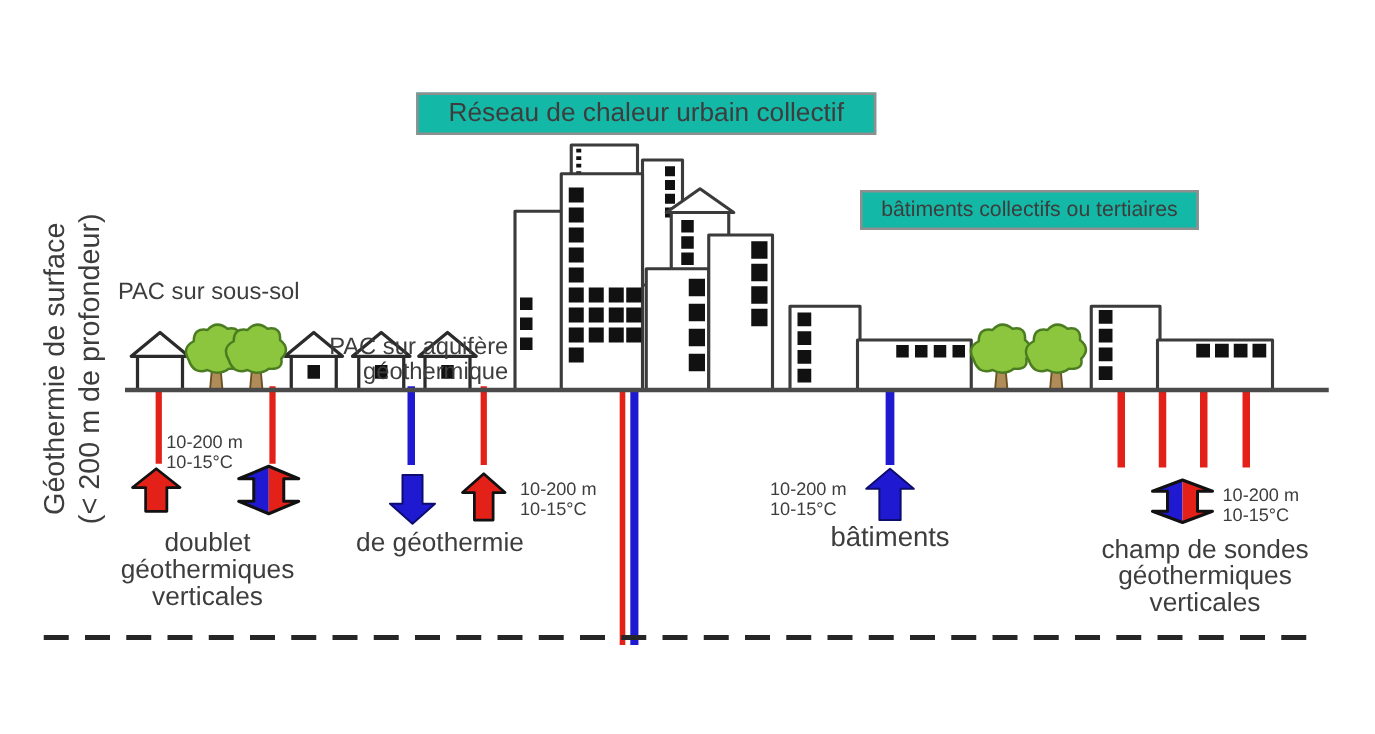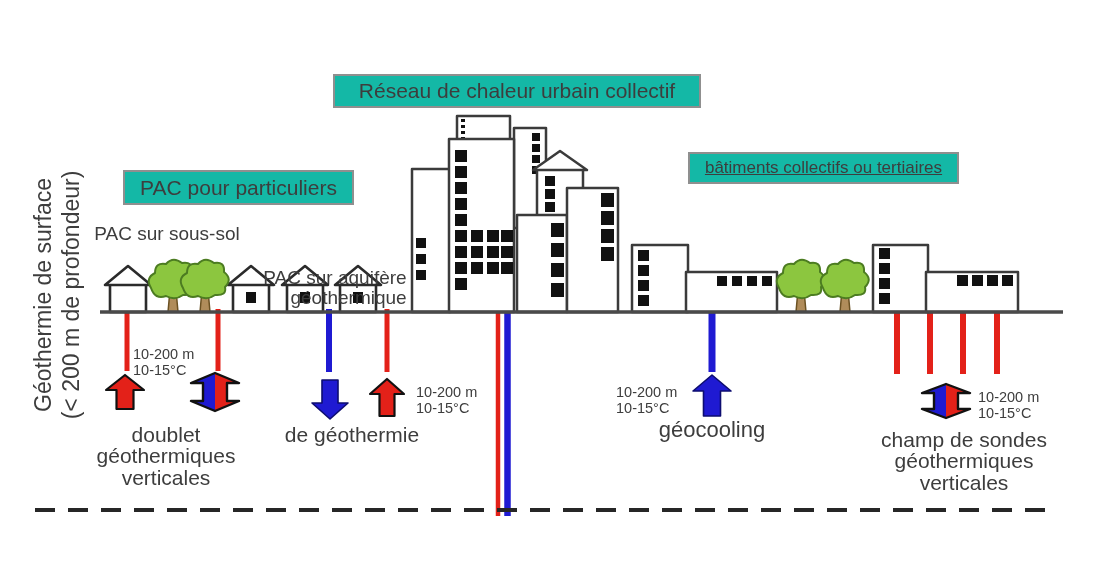--- a/index.html
+++ b/index.html
@@ -8,21 +8,21 @@
     font-family:"Liberation Sans", sans-serif;color:#3d3d3d;
   }
   .stage svg{position:absolute;left:0;top:0;}
   .box-label{
     position:absolute;background:#14b8a6;border:2px solid #8f8f8f;
     display:flex;align-items:center;justify-content:center;
     white-space:nowrap;color:#3d3d3d;
   }
   .network-box{left:333px;top:74px;width:364px;height:30px;font-size:21px;}
   .pac-box{left:123px;top:170px;width:227px;height:31px;font-size:21px;}
-  .collective-box{left:688px;top:152px;width:267px;height:28px;font-size:17px;text-decoration:underline;}
+  .collective-box{left:688px;top:152px;width:267px;height:28px;font-size:17px;}
   .vside{
     position:absolute;left:57px;top:295px;
     transform:translate(-50%,-50%) rotate(-90deg);
     white-space:nowrap;text-align:center;font-size:23px;line-height:1.22;
   }
   .sub-label{position:absolute;transform:translateX(-50%);text-align:right;
     font-size:19px;line-height:1.06;white-space:nowrap;}
   .note{position:absolute;font-size:14.5px;line-height:1.12;white-space:nowrap;}
   .tech{position:absolute;transform:translateX(-50%);text-align:center;
     font-size:21px;line-height:1.02;white-space:nowrap;}
@@ -234,23 +234,20 @@
 
   <div class="vside">
     <div>Géothermie de surface</div>
     <div>(&lt; 200 m de profondeur)</div>
   </div>
 
   <div class="box-label network-box">
     <span>Réseau de chaleur urbain collectif</span>
   </div>
 
-  <div class="box-label pac-box">
-    <span>PAC pour particuliers</span>
-  </div>
 
   <div class="box-label collective-box">
     <span>bâtiments collectifs ou tertiaires</span>
   </div>
 
   <div class="sub-label" style="left:167px;top:224px;">
     <div>PAC sur sous-sol</div>
   </div>
 
   <div class="sub-label" style="left:335px;top:224px;margin-top:44px;">
@@ -277,21 +274,21 @@
 
   <div class="tech" style="left:166px;top:424px;">
     <div>doublet</div>
     <div>géothermiques</div>
     <div>verticales</div>
   </div>
   <div class="tech" style="left:352px;top:424px;">
     <div>de géothermie</div>
   </div>
   <div class="tech geo" style="left:712px;top:419px;">
-    <div>géocooling</div>
+    <div>bâtiments</div>
   </div>
   <div class="tech" style="left:944px;top:429px;margin-left:20px;">
     <div>champ de sondes</div>
     <div>géothermiques</div>
     <div>verticales</div>
   </div>
 
 </div>
 
 </body></html>

